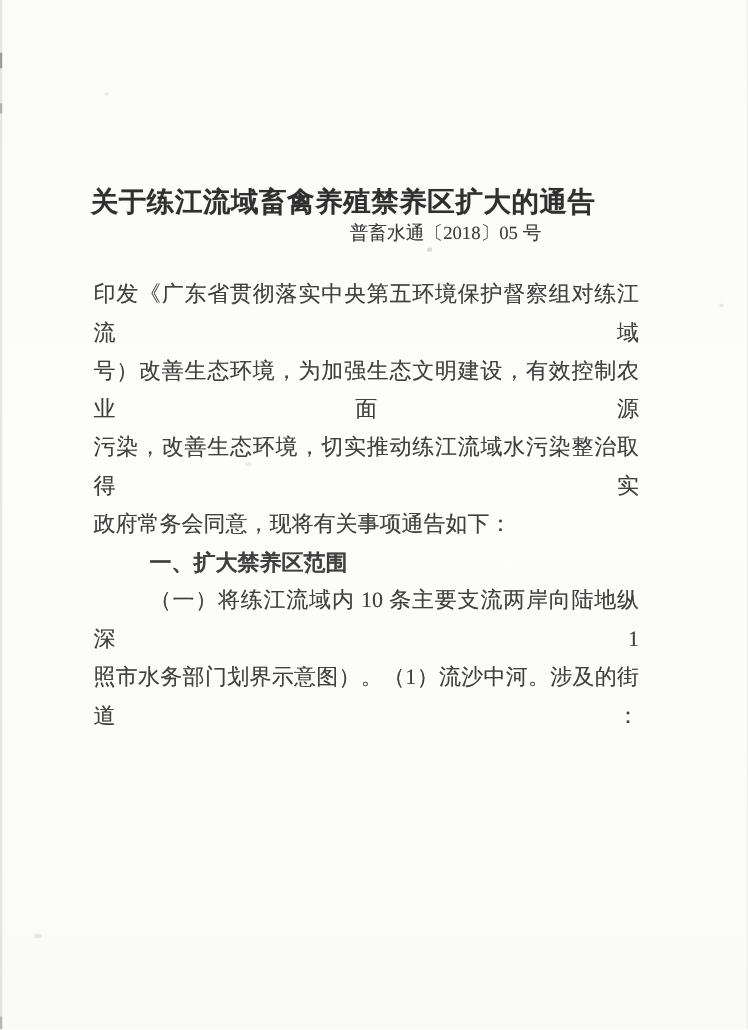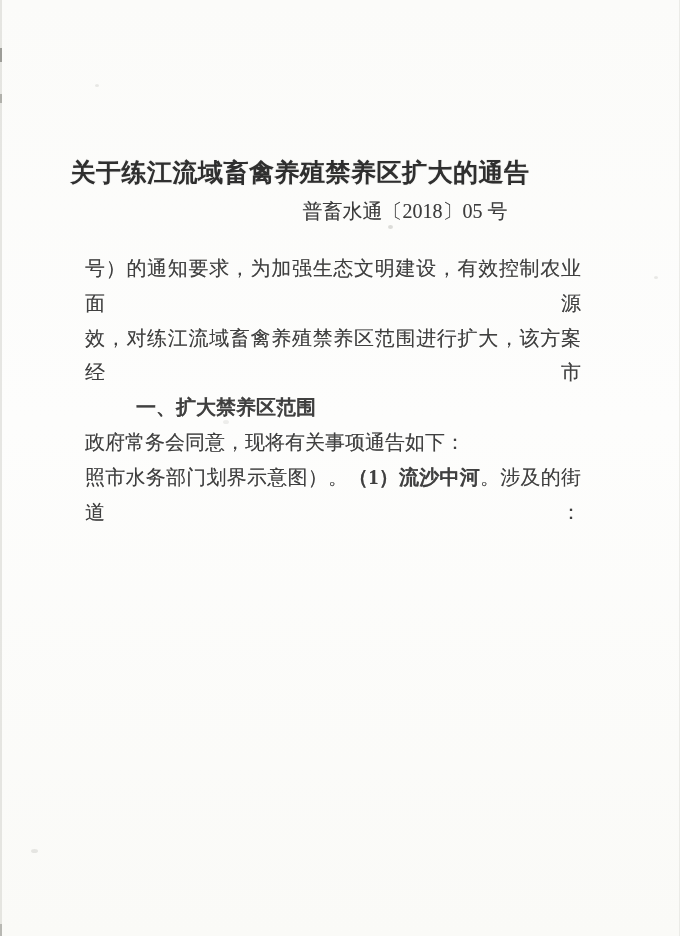--- a/index.html
+++ b/index.html
@@ -10,53 +10,53 @@
   }
   .paper {
     position: relative;
     width: 680px; height: 936px;
     overflow: hidden;
     background: linear-gradient(180deg, #fbfbf9 0%, #fdfdfc 45%, #fafaf7 100%);
   }
   .title {
     position: absolute;
     top: 156px; left: 0; width: 600px;
-    margin: 0;
+    margin: 12px;
     text-align: center;
     font-size: 25px;
     font-weight: 700;
     line-height: 34px;
     letter-spacing: 0.5px;
     color: #2f2f2f;
     text-shadow: 0 0 1px rgba(45,45,45,0.3);
   }
   .docnum {
     position: absolute;
     top: 198px; left: 0; width: 636px;
     box-sizing: border-box;
     padding-left: 174px;
     text-align: center;
-    font-size: 20px;
+    font-size: 17px;
     line-height: 27px;
     color: #3d3d3d;
     text-shadow: 0 0 0.5px rgba(60,60,60,0.4);
   }
   .body-text {
     position: absolute;
     top: 251px; left: 85px; width: 496px;
     font-size: 20px;
     line-height: 34.8px;
     color: #404040;
     text-shadow: 0 0 0.5px rgba(60,60,60,0.45);
   }
   .line { text-align: justify; }
   .line.just { text-align-last: justify; }
   .line.indent { text-indent: 51px; }
   .line.bold { font-weight: 700; }
-  .line b { font-weight: 700; }
+  .line b { font-weight: 400; }
 
   
   .edge { position: absolute; }
   .edge-left  { left: 0; top: 0; width: 2px; height: 936px; background: #cfcfca; opacity: 0.5; }
   .edge-right { right: 0; top: 0; width: 1px; height: 936px; background: #e4e4df; opacity: 0.7; }
   .tick1 { left: 0; top: 48px; width: 2px; height: 14px; background: #8b8b86; opacity: 0.8; }
   .tick2 { left: 0; top: 94px; width: 2px; height: 9px;  background: #9a9a94; opacity: 0.7; }
   .tick3 { left: 0; top: 924px; width: 2px; height: 12px; background: #9a9a94; opacity: 0.6; }
   .speck { position: absolute; background: #b6b6b0; border-radius: 50%; filter: blur(0.6px); }
   .sp1 { left: 388px; top: 225px; width: 5px; height: 4px; opacity: 0.45; }
@@ -76,19 +76,21 @@
   <div class="edge tick3"></div>
   <div class="speck sp1"></div>
   <div class="speck sp2"></div>
   <div class="speck sp3"></div>
   <div class="speck sp4"></div>
   <div class="speck sp5"></div>
 
   <h1 class="title" style="color: rgb(47, 47, 47);">关于练江流域畜禽养殖禁养区扩大的通告</h1>
   <div class="docnum">普畜水通〔2018〕05 号</div>
   <div class="body-text" style="color: rgb(64, 64, 64);">
-      <div class="line just">号）的通知要求，为加强生态文明建设，有效控制农业面源</div>
-      <div class="line just">效，对练江流域畜禽养殖禁养区范围进行扩大，该方案经市</div>
+      <div class="line just">印发《广东省贯彻落实中央第五环境保护督察组对练江流域</div>
+      <div class="line just">号）改善生态环境，为加强生态文明建设，有效控制农业面源</div>
+      <div class="line just">污染，改善生态环境，切实推动练江流域水污染整治取得实</div>
+      <div class="line">政府常务会同意，现将有关事项通告如下：</div>
       <div class="line indent bold">一、扩大禁养区范围</div>
-      <div class="line">政府常务会同意，现将有关事项通告如下：</div>
+      <div class="line just indent">（一）将练江流域内 10 条主要支流两岸向陆地纵深 1</div>
       <div class="line just">照市水务部门划界示意图）。<b>（1）流沙中河</b>。涉及的街道：</div>
     </div>
 </div>
 
 </body></html>

